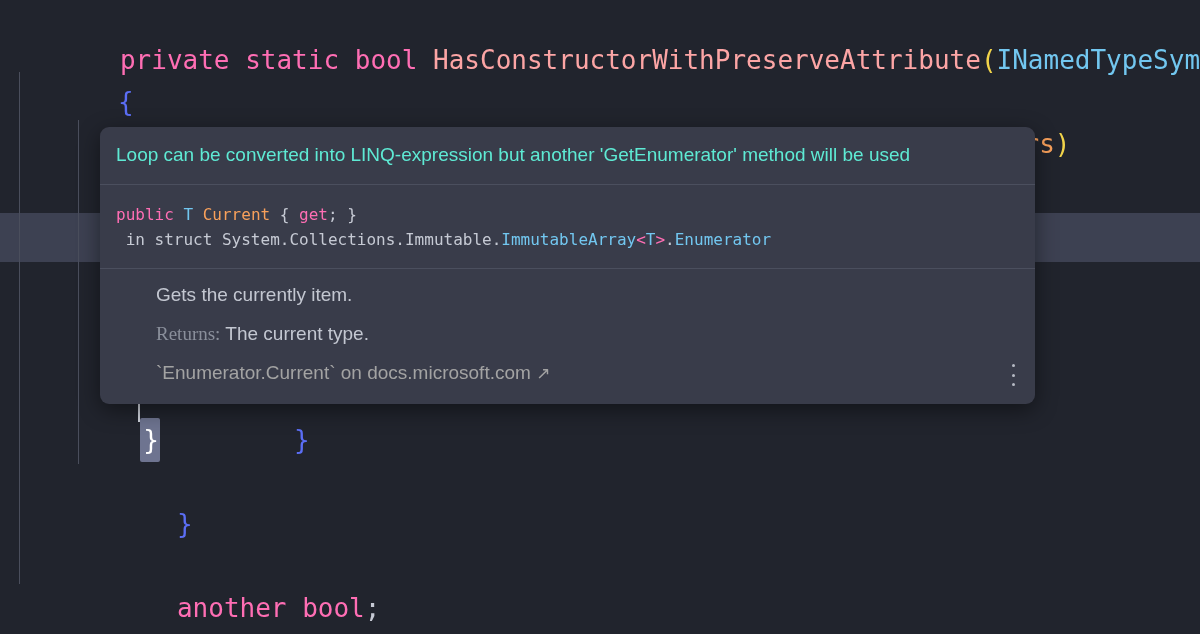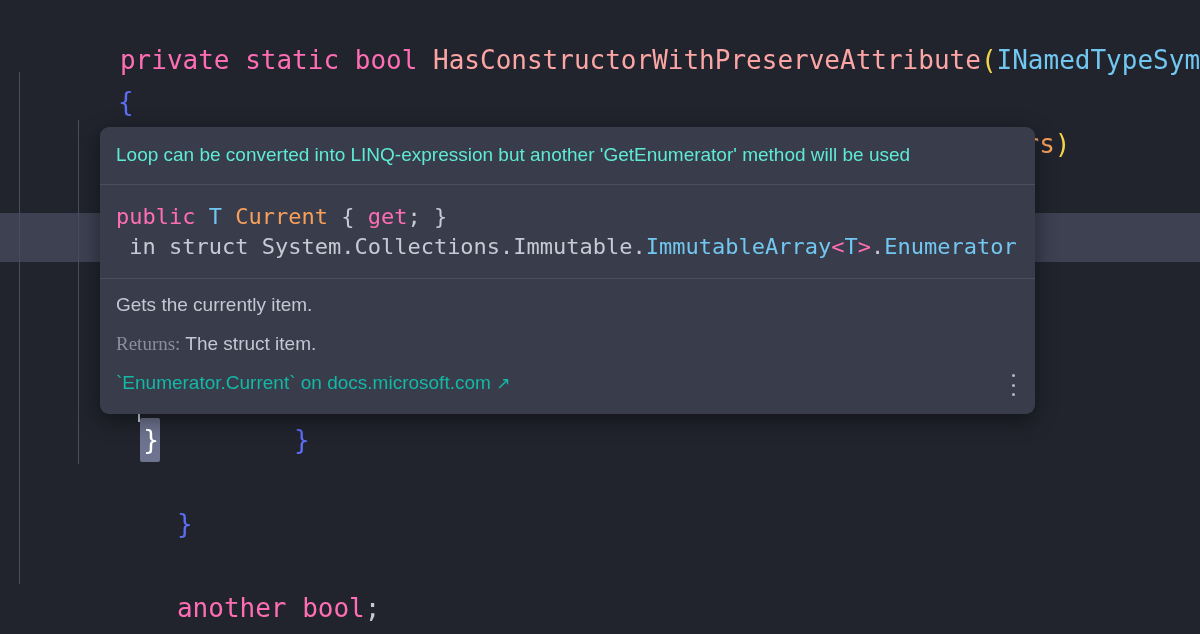--- a/index.html
+++ b/index.html
@@ -127,39 +127,40 @@
     padding: 16px 16px 17px 16px;
     font-family: "Liberation Sans", sans-serif;
     font-size: 19px;
     line-height: 24px;
     color: #5eead4;
   }
 
   .tt-signature {
     padding: 17px 16px 16px 16px;
     font-family: "DejaVu Sans Mono", monospace;
-    font-size: 22px;
-    line-height: 30px;
+    font-size: 16px;
+    line-height: 25px;
     color: #c6cad4;
     white-space: pre;
   }
 
   .tt-doc {
     padding: 14px 16px 18px 16px;
     font-family: "Liberation Sans", sans-serif;
     font-size: 19px;
     line-height: 24px;
     color: #c3c7d1;
+    margin-left: 40px;
   }
   .doc-summary { margin-bottom: 15px; }
   .doc-returns { margin-bottom: 15px; }
   .doc-returns-label { color: #8a8f9b; font-family: Liberation Serif, serif; }
   .doc-returns-value { color: #c3c7d1; }
   .doc-link {
-    color: #14b8a6;
+    color: #a3a3a3;
     text-decoration: none;
     cursor: pointer;
   }
   .doc-link-arrow { font-size: 17px; }
 
   .tt-more {
     position: absolute;
     right: 13px;
     bottom: 18px;
     width: 18px;
@@ -239,21 +240,21 @@
     <div class="tt-section">
       <div class="tt-signature"><span class="t-kw">public</span><span> </span><span class="t-iface">T</span><span> </span><span class="t-prop">Current</span><span> </span><span class="t-plain">{</span><span> </span><span class="t-kw">get</span><span class="t-plain">; </span><span class="t-plain">}</span>
 <span class="t-plain"> in struct System.Collections.Immutable.</span><span class="t-iface">ImmutableArray</span><span class="t-kw">&lt;</span><span class="t-iface">T</span><span class="t-kw">&gt;</span><span class="t-plain">.</span><span class="t-iface">Enumerator</span></div>
     </div>
 
     <div class="tt-divider"></div>
 
     <div class="tt-section">
       <div class="tt-doc">
         <div class="doc-summary">Gets the currently item.</div>
-        <div class="doc-returns"><span class="doc-returns-label">Returns:</span> <span class="doc-returns-value">The struct item.</span></div>
+        <div class="doc-returns"><span class="doc-returns-label">Returns:</span> <span class="doc-returns-value">The current type.</span></div>
         <div><span class="doc-link">`Enumerator.Current` on docs.microsoft.com</span> <span class="doc-link doc-link-arrow">↗</span></div>
       </div>
       <div class="tt-more">
         <span></span>
         <span></span>
         <span></span>
       </div>
     </div>
   </div>
 

